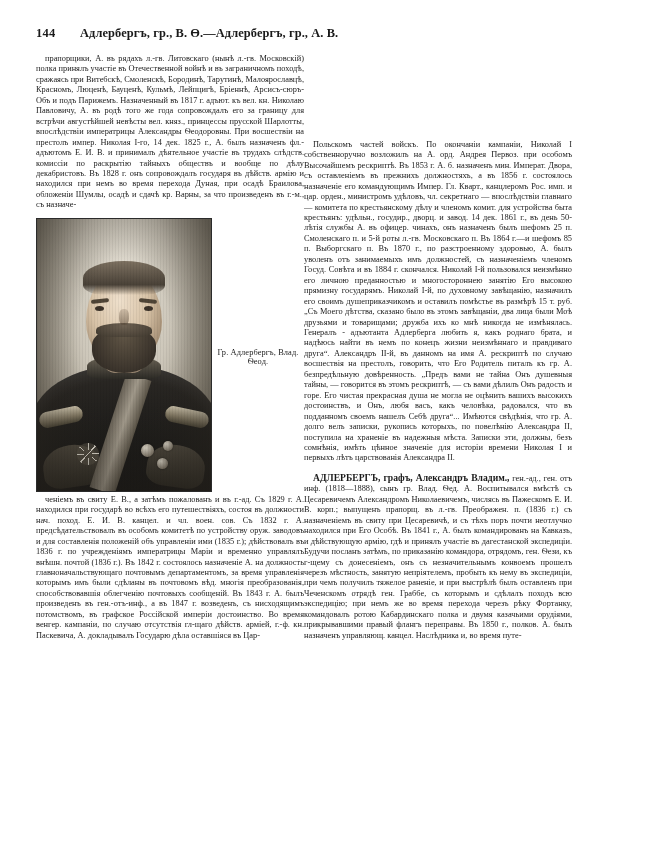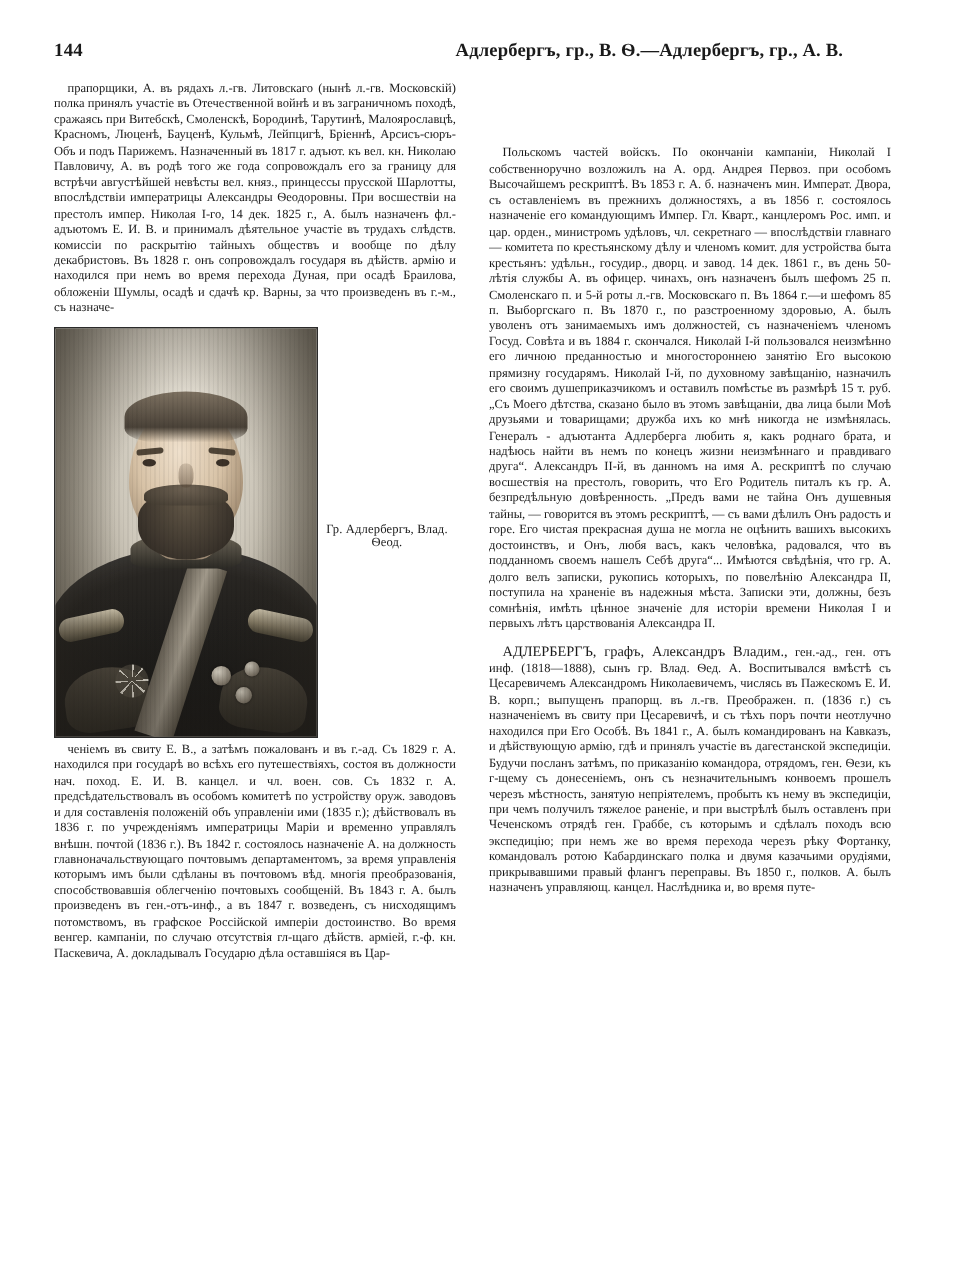--- a/index.html
+++ b/index.html
@@ -12,49 +12,48 @@
     height: 852px;
     font-family: "Liberation Serif", serif;
     color: #1a1a1a;
     position: relative;
     overflow: hidden;
   }
   .page {
     width: 650px;
     height: 852px;
     box-sizing: border-box;
-    padding: 26px 48px 18px 36px;
+    padding: 26px 35px 18px 36px;
     position: relative;
   }
   .header {
     display: flex;
     align-items: baseline;
     margin-bottom: 12px;
     height: 16px;
   }
   .folio {
     font-size: 12.5px;
     font-weight: bold;
     width: 44px;
     flex: 0 0 44px;
     text-align: left;
     letter-spacing: 0.2px;
   }
   .running-title {
     flex: 1 1 auto;
-    text-align: right;
+    text-align: left;
     font-size: 12.4px;
     font-weight: bold;
     letter-spacing: 0.1px;
     padding-right: 40px;
   }
   .columns {
     display: flex;
-    gap: 22px;
-    align-items: center;
+    align-items: flex-end;
   }
   .col {
     width: 268px;
     flex: 0 0 268px;
   }
   p.body {
     margin: 0;
     font-size: 8.35px;
     line-height: 10.45px;
     text-align: justify;
@@ -247,21 +246,21 @@
     pointer-events: none;
   }
   .fig-caption {
     font-size: 8.4px;
     margin-top: 5px;
     text-align: center;
     letter-spacing: 0.1px;
   }
   .entry-head {
     font-size: 9.6px;
-    font-weight: normal;
+    font-weight: bold;
     margin: 0;
   }
   p.entry {
     margin: 0;
     font-size: 8.35px;
     line-height: 10.45px;
     text-align: justify;
     text-indent: 9px;
   }
   .entry-block { margin-top: 9px; }

